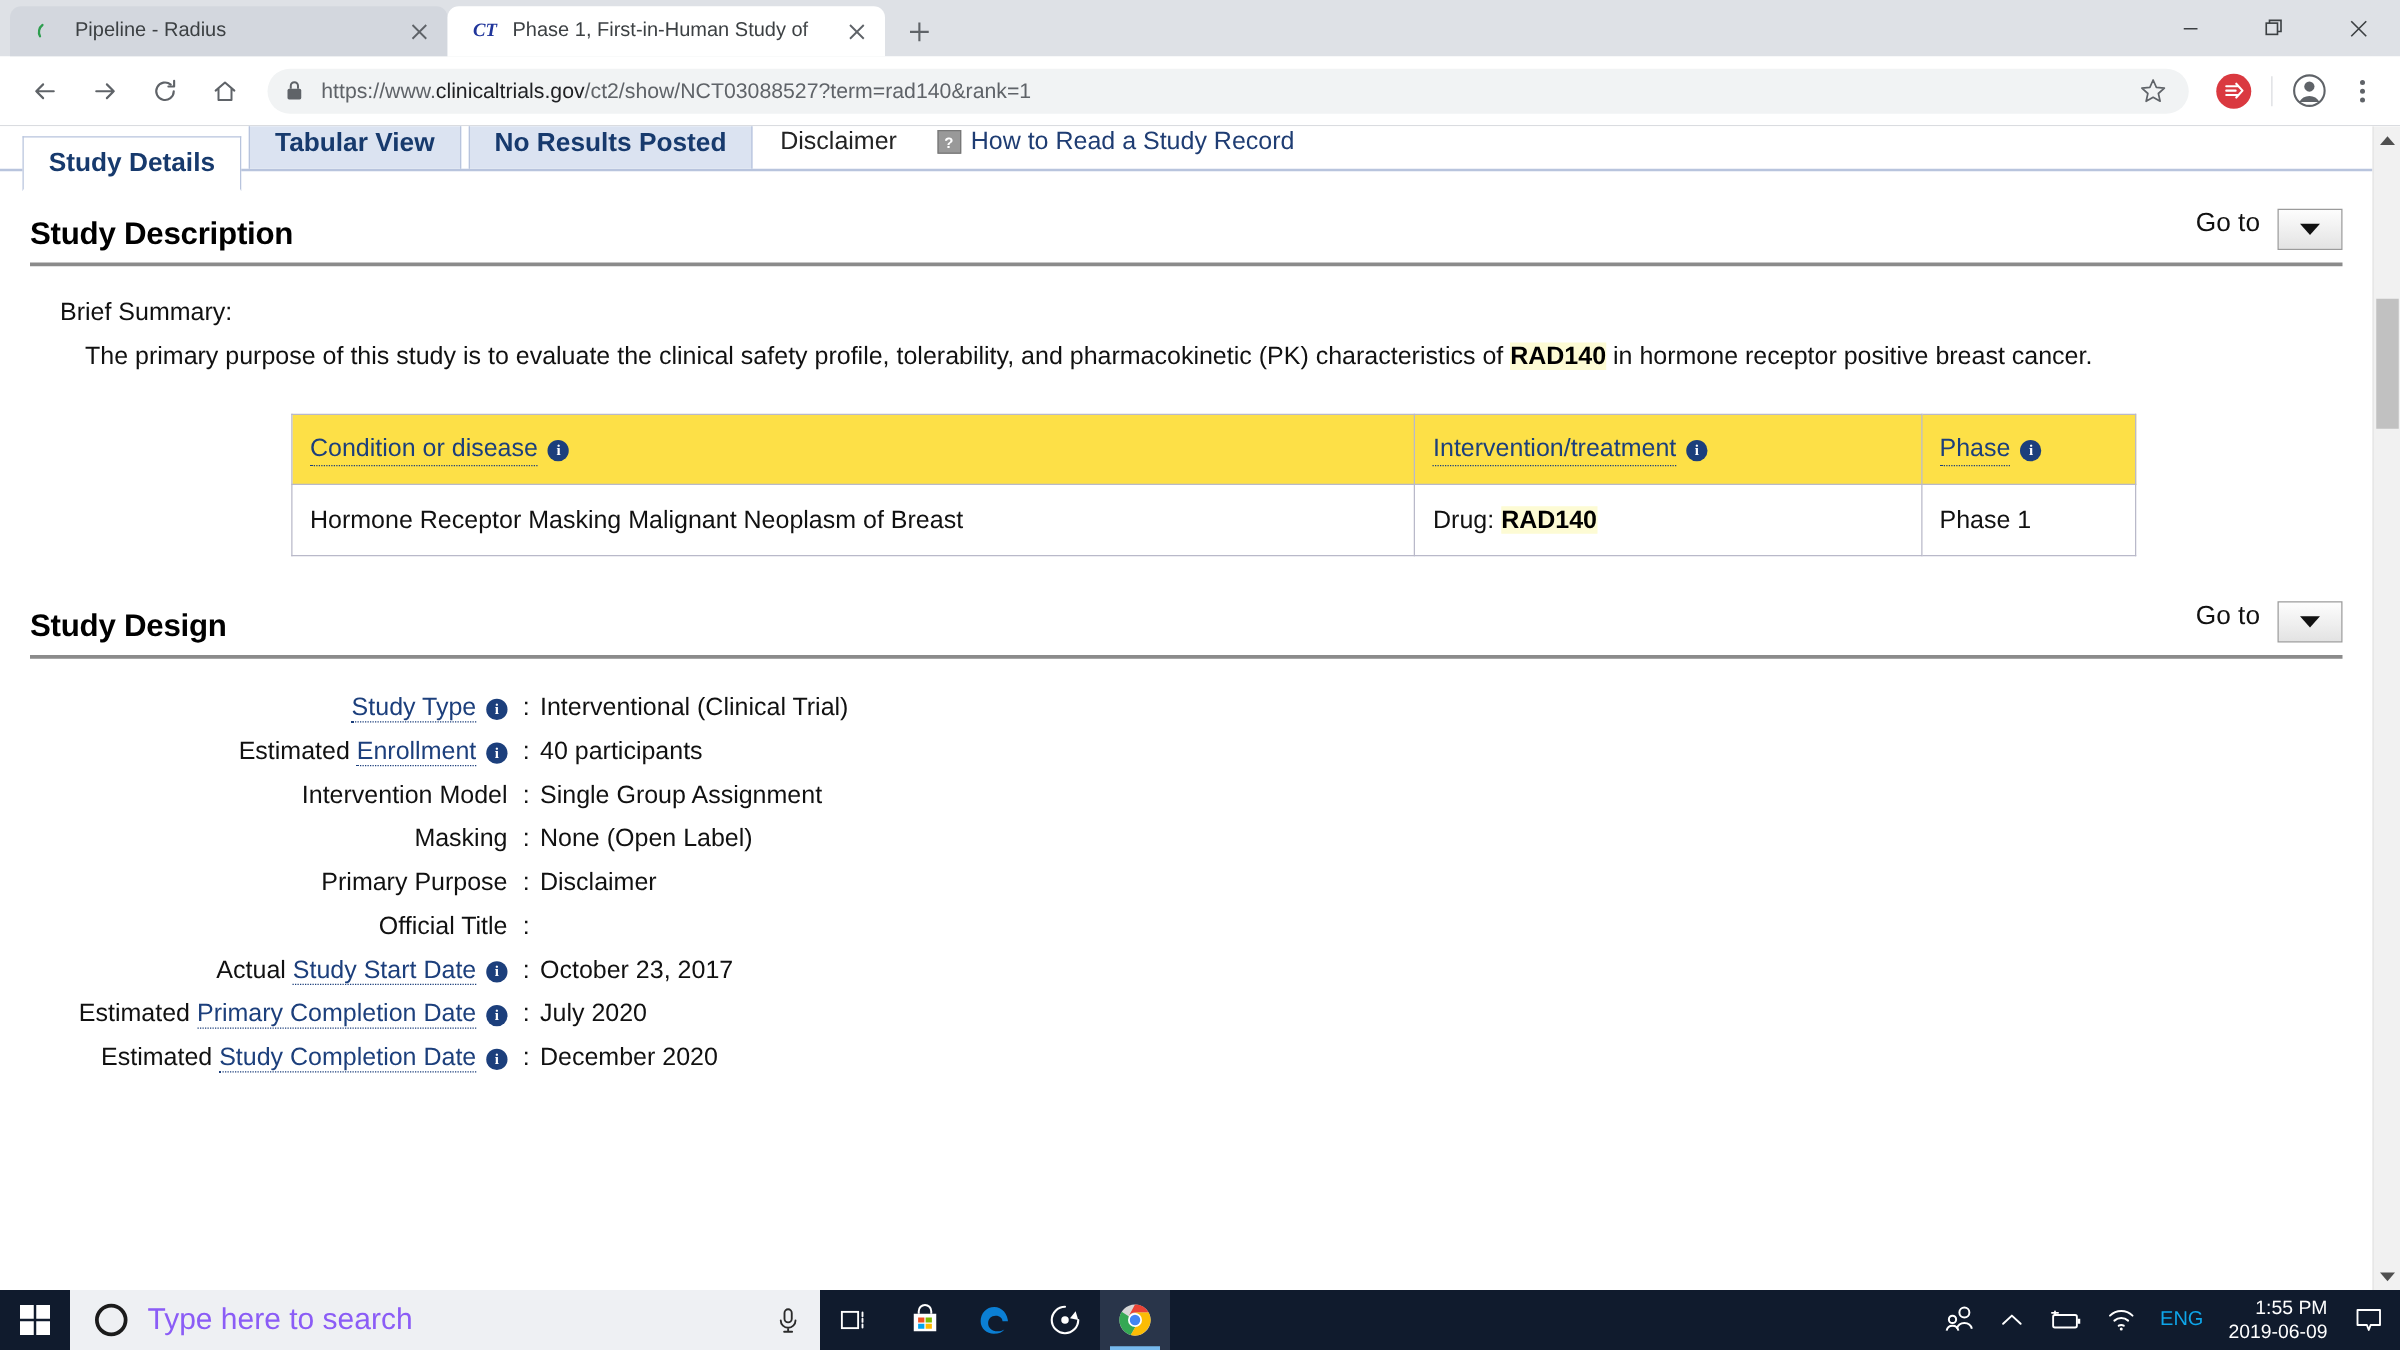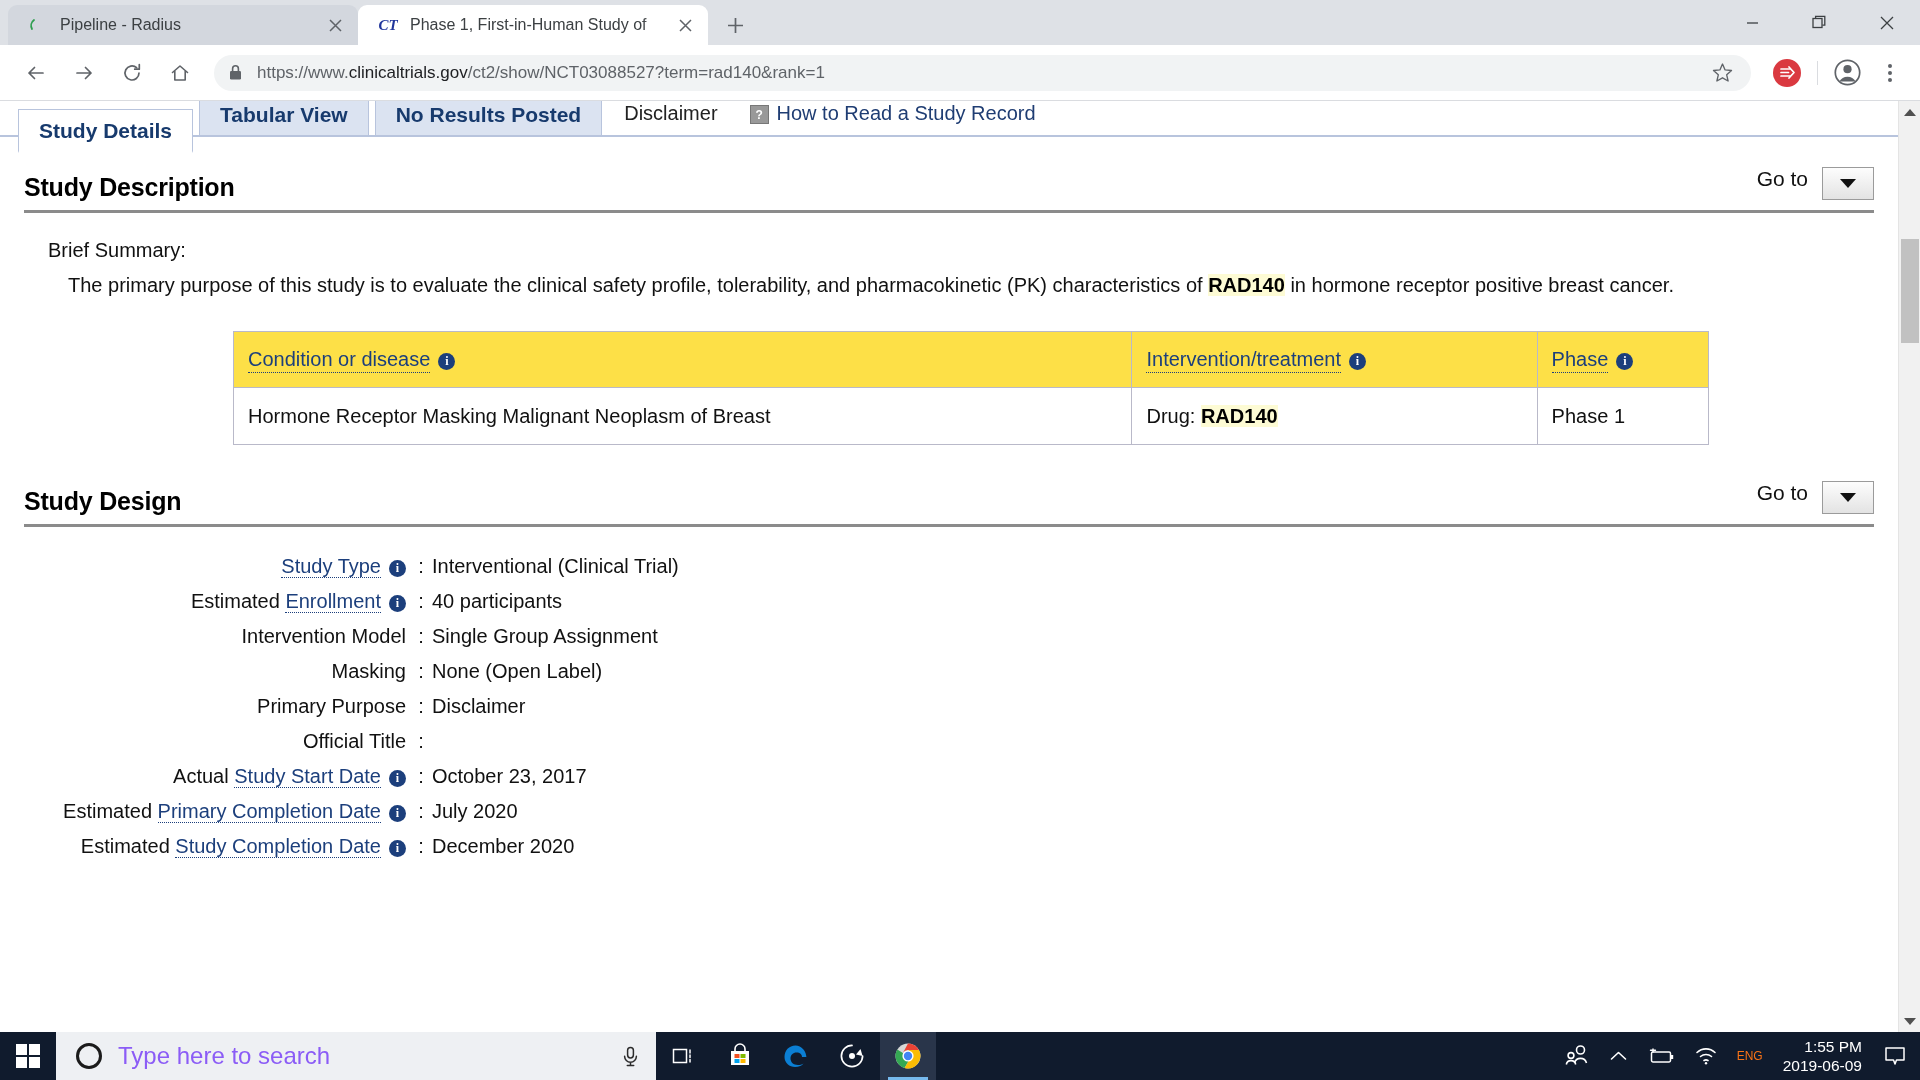--- a/index.html
+++ b/index.html
@@ -305,21 +305,21 @@
   }
   .tb-app.active { background:#29354a; }
   .tb-app.active::after {
     content:""; position:absolute; bottom:0; left:8px; right:8px;
     height:3px; background:#76b9ed;
   }
   .tray {
     margin-left: auto;
     display: flex; align-items: center; height: 48px; padding-right: 6px;
   }
-  .tray-item { padding: 0 10px; display:flex;align-items:center;justify-content:center;color:#f97316;font-size:12px; }
+  .tray-item { padding: 0 10px; display:flex;align-items:center;justify-content:center;color:#0ea5e9;font-size:16px; }
   .clock { text-align:right; line-height:1.25; font-size:15.5px; padding:0 14px 0 10px; }
   .notif { width:38px;height:48px;display:flex;align-items:center;justify-content:center; }
 </style>
 </head>
 <body>
 
 <div class="browser">
 
   <div class="tabstrip">
 

